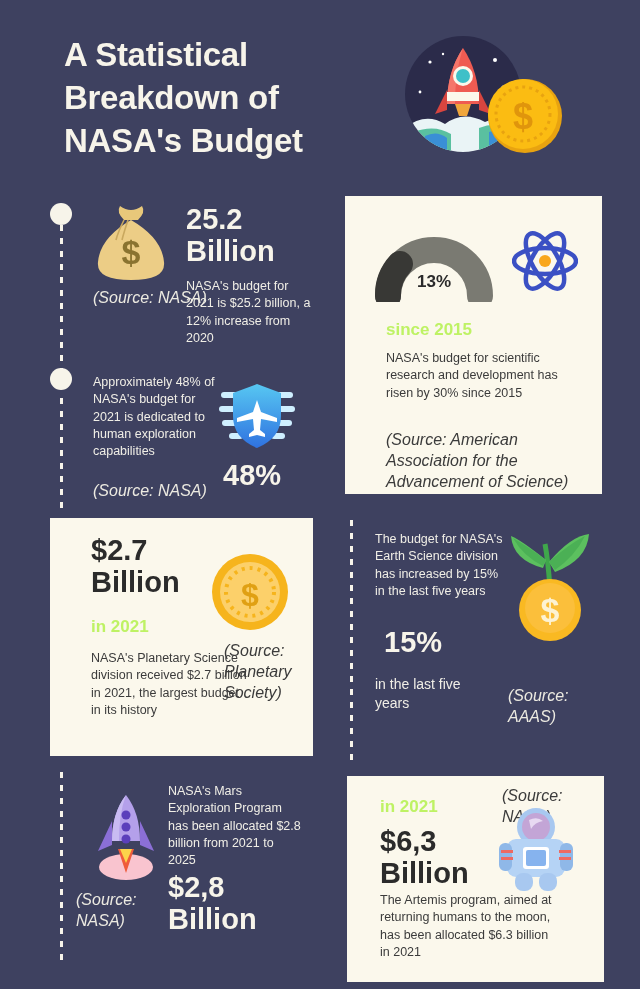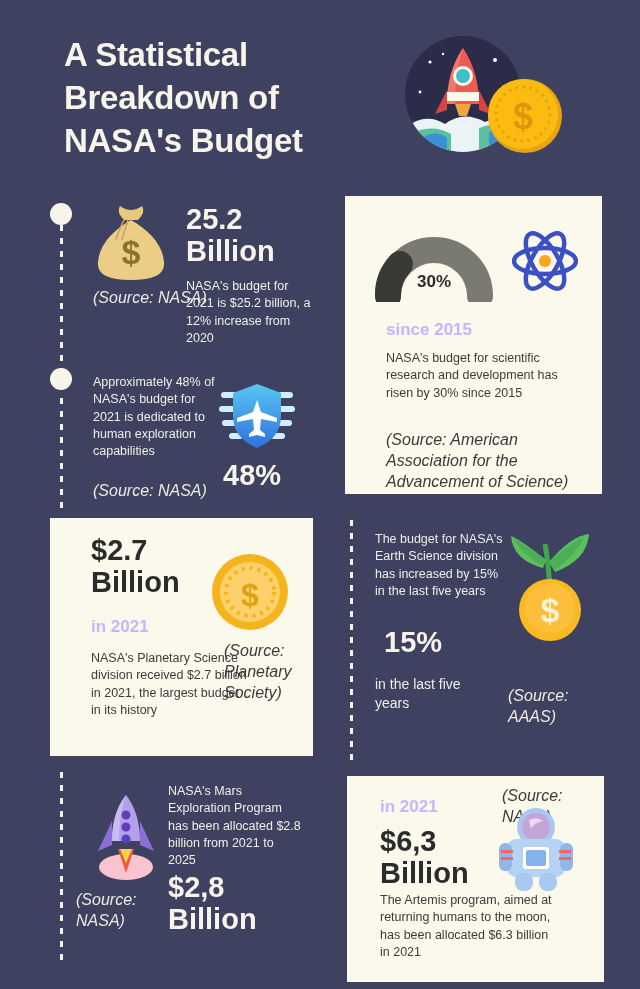--- a/index.html
+++ b/index.html
@@ -37,21 +37,21 @@
     background: #f7f4ea;
   }
 
   
   .big-num { color: #f7f4ea; font-size: 29px; font-weight: bold; line-height: 1.1; }
   .big-num.dark { color: #2b2b2b; }
   .body-txt { color: #f0eee6; font-size: 12.5px; line-height: 1.38; }
   .body-txt.dark { color: #3b3b3b; }
   .src { color: #eceae1; font-size: 16px; font-style: italic; line-height: 1.3; }
   .src.dark { color: #3b3b3b; }
-  .accent { color: #c4b5fd; font-size: 17px; font-weight: bold; }
+  .accent { color: #bef264; font-size: 17px; font-weight: bold; }
 
   
   #blk-budget-num   { position: absolute; left: 186px; top: 204px; width: 130px; }
   #blk-budget-body  { position: absolute; left: 186px; top: 278px; width: 125px; }
   #icon-moneybag    { position: absolute; left: 88px;  top: 202px; width: 86px; height: 82px; }
   #src-budget       { position: absolute; left: 93px;  top: 288px; width: 120px; }
 
   #blk-human-body   { position: absolute; left: 93px;  top: 374px; width: 125px; }
   #src-human        { position: absolute; left: 93px;  top: 481px; width: 120px; }
   #icon-shield      { position: absolute; left: 219px; top: 378px; width: 76px; height: 76px; }
@@ -180,21 +180,21 @@
   </div>
   <div id="num-human" class="big-num">48%</div>
 
   <div class="card card-a"></div>
   <div id="gauge-wrap">
     <svg viewBox="0 0 128 78" width="128" height="78">
       <path d="M18 72 A46 46 0 0 1 110 72" fill="none" stroke="#7a7a72" stroke-width="26" stroke-linecap="round"></path>
       <path d="M18 72 A46 46 0 0 1 30 40" fill="none" stroke="#383835" stroke-width="26" stroke-linecap="round"></path>
     </svg>
   </div>
-  <div id="gauge-label">30%</div>
+  <div id="gauge-label">13%</div>
   <div id="icon-atom">
     <svg viewBox="0 0 66 66" width="66" height="66">
       <g fill="none" stroke="#3b50c4" stroke-width="4.5">
         <ellipse cx="33" cy="33" rx="31" ry="13"></ellipse>
         <ellipse cx="33" cy="33" rx="31" ry="13" transform="rotate(60 33 33)"></ellipse>
         <ellipse cx="33" cy="33" rx="31" ry="13" transform="rotate(120 33 33)"></ellipse>
       </g>
       <circle cx="33" cy="33" r="6" fill="#f9a71b"></circle>
     </svg>
   </div>

